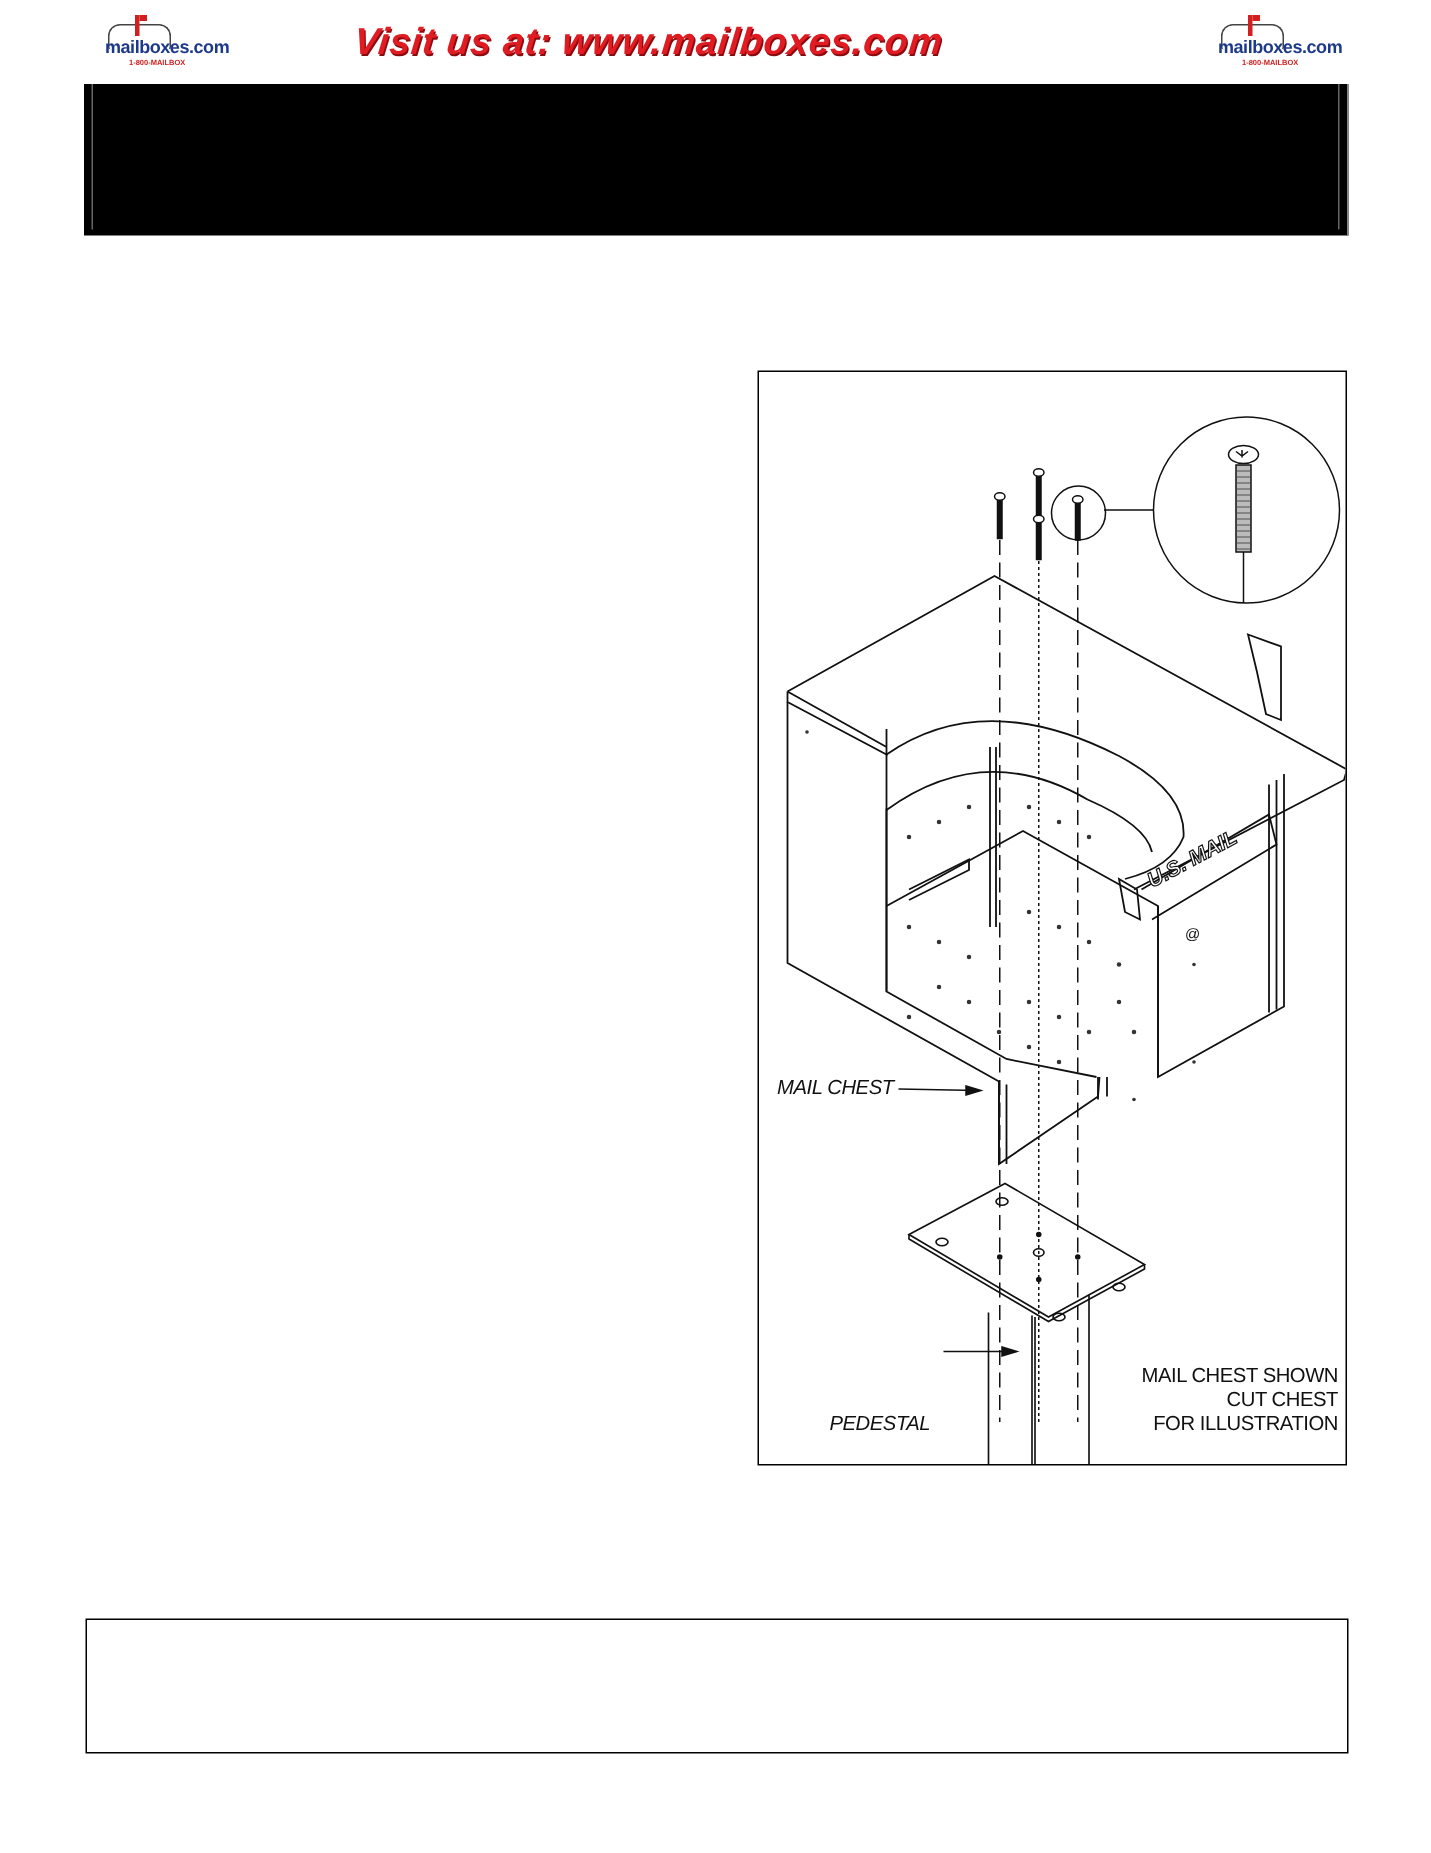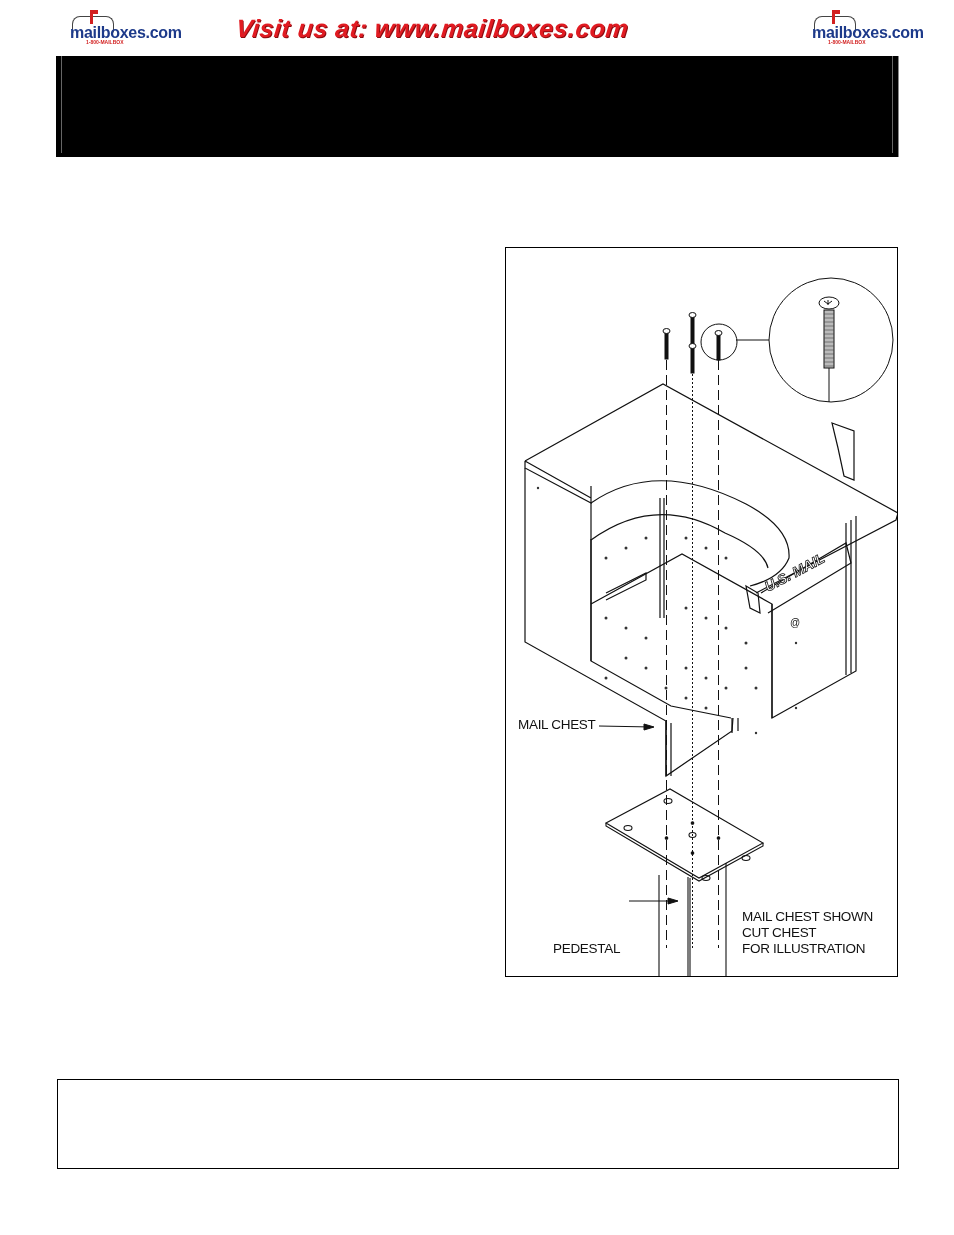--- a/index.html
+++ b/index.html
@@ -3,33 +3,33 @@
 <meta charset="utf-8">
 <style>
   html, body { margin: 0; padding: 0; background: #ffffff; }
   body { width: 954px; height: 1235px; position: relative; overflow: hidden; font-family: "Liberation Sans", sans-serif; }
   .logo { position: absolute; top: 8px; width: 80px; height: 40px; }
   .logo-left { left: 68px; }
   .logo-right { left: 810px; }
   .logo .box-icon { position: absolute; left: 4px; top: 8px; width: 40px; height: 16px; border: 1px solid #444; border-radius: 8px 8px 2px 2px; border-bottom: none; }
   .logo .flag-icon { position: absolute; left: 22px; top: 2px; width: 3px; height: 14px; background: #d21f1f; }
   .logo .flag-icon::after { content: ""; position: absolute; left: 3px; top: 0; width: 5px; height: 4px; background: #d21f1f; }
-  .logo .brand { position: absolute; left: 2px; top: 16px; font-size: 16px; font-weight: bold; color: #1d3a8a; letter-spacing: -0.3px; white-space: nowrap; }
+  .logo .brand { position: absolute; left: 2px; top: 16px; font-size: 12px; font-weight: bold; color: #1d3a8a; letter-spacing: -0.3px; white-space: nowrap; }
   .logo .phone { position: absolute; left: 18px; top: 31px; font-size: 5px; font-weight: bold; color: #d21f1f; white-space: nowrap; }
   .headline { position: absolute; left: 236px; top: 14px; width: 480px; height: 30px; font-size: 25px; font-weight: bold; font-style: italic; color: #e11b22; letter-spacing: 0.5px; white-space: nowrap; text-shadow: 1px 1px 0 #8a0b0f; transform: skewX(-6deg); }
   .banner { position: absolute; left: 56px; top: 56px; width: 843px; height: 101px; background: #000; }
   .banner .line-l { position: absolute; left: 5px; top: 0; width: 1px; height: 97px; background: #666; }
   .banner .line-r1 { position: absolute; right: 6px; top: 0; width: 1px; height: 97px; background: #666; }
   .banner .line-r2 { position: absolute; right: 0; top: 0; width: 1px; height: 101px; background: #888; }
   .drawing { position: absolute; left: 505px; top: 247px; width: 393px; height: 730px; border: 1.5px solid #000; box-sizing: border-box; background: #fff; overflow: hidden; }
   .drawing svg { position: absolute; left: 0; top: 0; }
-  .label { position: absolute; font-size: 13.5px; color: #111; white-space: nowrap; letter-spacing: -0.3px; }
+  .label { position: absolute; font-size: 13.5px; color: #111; white-space: nowrap; letter-spacing: -0.3px; font-style: italic; }
   .label-mail-chest { left: 12px; top: 469px; }
   .label-pedestal { left: 47px; top: 645px; margin-top: 48px; }
-  .note { position: absolute; left: 236px; top: 661px; width: 150px; text-align: left; font-size: 13.5px; line-height: 16px; color: #111; letter-spacing: -0.3px; }
+  .note { position: absolute; left: 236px; top: 661px; width: 150px; text-align: right; font-size: 13.5px; line-height: 16px; color: #111; letter-spacing: -0.3px; }
   .bottom-box { position: absolute; left: 57px; top: 1079px; width: 842px; height: 90px; border: 1.5px solid #000; box-sizing: border-box; }
 </style>
 </head>
 <body>
 
 <div class="logo logo-left">
   <span class="box-icon"></span>
   <span class="flag-icon"></span>
   <span class="brand">mailboxes.com</span>
   <span class="phone">1-800-MAILBOX</span>

